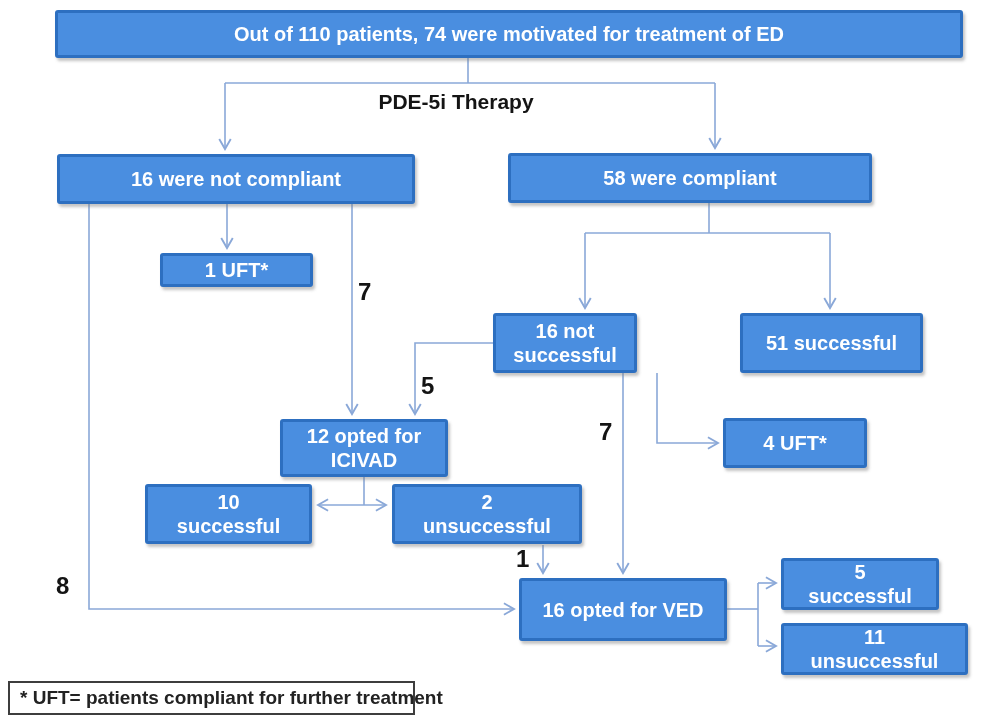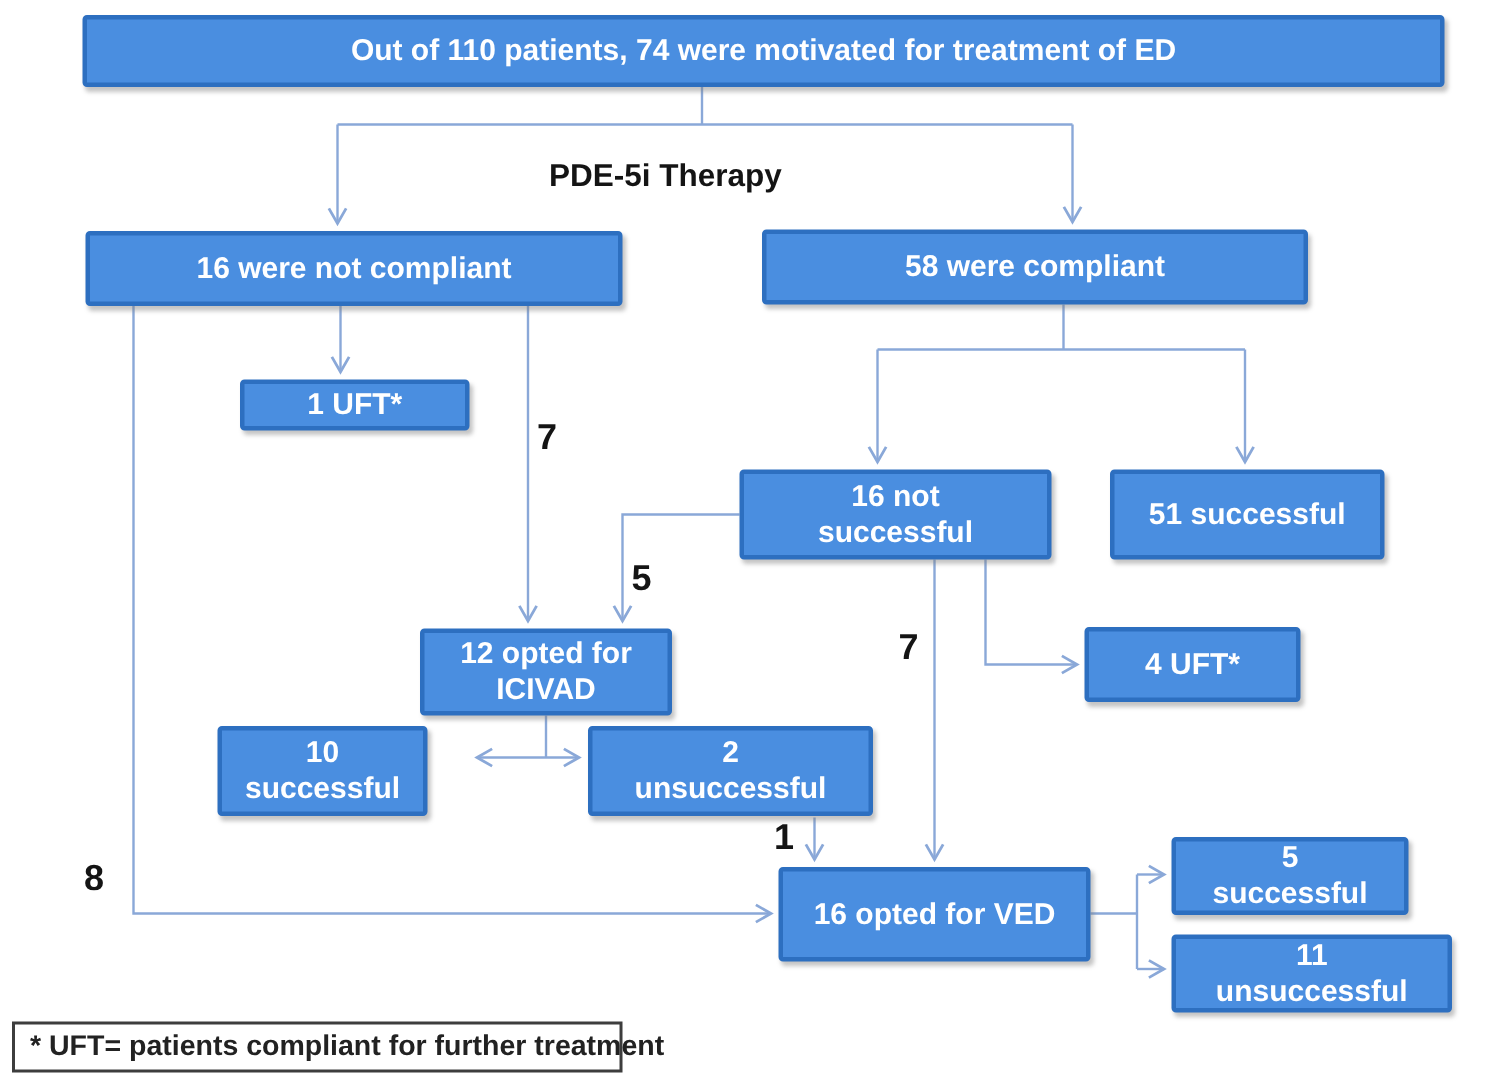--- a/index.html
+++ b/index.html
@@ -15,21 +15,21 @@
     text-align:center;background:var(--box-fill);
     border:3px solid var(--box-border);border-radius:3px;
     color:var(--box-text);font-size:20px;font-weight:bold;line-height:1.2;
     box-shadow:2px 3px 3px rgba(125,125,125,0.45);
     padding:0 20px;box-sizing:border-box;
   }
   .edge-label{
     position:absolute;color:var(--label-text);font-size:24px;font-weight:600;
   }
   .free-label{
-    position:absolute;color:var(--label-text);font-size:21px;font-weight:600;margin-top:16px;
+    position:absolute;color:var(--label-text);font-size:21px;font-weight:600;text-align:center;
   }
   .footnote{
     position:absolute;left:8px;top:681px;width:407px;height:34px;
     background:#ffffff;border:2px solid #3d3d3d;color:#222;
     font-size:19px;font-weight:600;display:flex;align-items:center;
     padding:0 10px;box-sizing:border-box;white-space:nowrap;
   }
 </style>
 </head>
 <body>
@@ -70,29 +70,29 @@
   <div class="node" style="left:55px;top:10px;width:908px;height:48px;">Out of 110 patients, 74 were motivated for treatment of ED</div>
 
   <div class="free-label" style="left:366px;top:90px;width:180px;">PDE-5i Therapy</div>
 
   <div class="node" style="left:57px;top:154px;width:358px;height:50px;">16 were not compliant</div>
 
   <div class="node" style="left:508px;top:153px;width:364px;height:50px;">58 were compliant</div>
 
   <div class="node" style="left:160px;top:253px;width:153px;height:34px;">1 UFT*</div>
 
-  <div class="node" style="left:493px;top:313px;width:208px;height:60px;">16 not successful</div>
+  <div class="node" style="left:493px;top:313px;width:144px;height:60px;">16 not successful</div>
 
   <div class="node" style="left:740px;top:313px;width:183px;height:60px;">51 successful</div>
 
   <div class="node" style="left:723px;top:418px;width:144px;height:50px;">4 UFT*</div>
 
   <div class="node" style="left:280px;top:419px;width:168px;height:58px;">12 opted for ICIVAD</div>
 
-  <div class="node" style="left:145px;top:484px;width:140px;height:60px;">10 successful</div>
+  <div class="node" style="left:145px;top:484px;width:167px;height:60px;">10 successful</div>
 
   <div class="node" style="left:392px;top:484px;width:190px;height:60px;">2 unsuccessful</div>
 
   <div class="node" style="left:519px;top:578px;width:208px;height:63px;">16 opted for VED</div>
 
   <div class="node" style="left:781px;top:558px;width:158px;height:52px;">5 successful</div>
 
   <div class="node" style="left:781px;top:623px;width:187px;height:52px;">11 unsuccessful</div>
 
   <div class="edge-label" style="left:358px;top:278px;">7</div>

